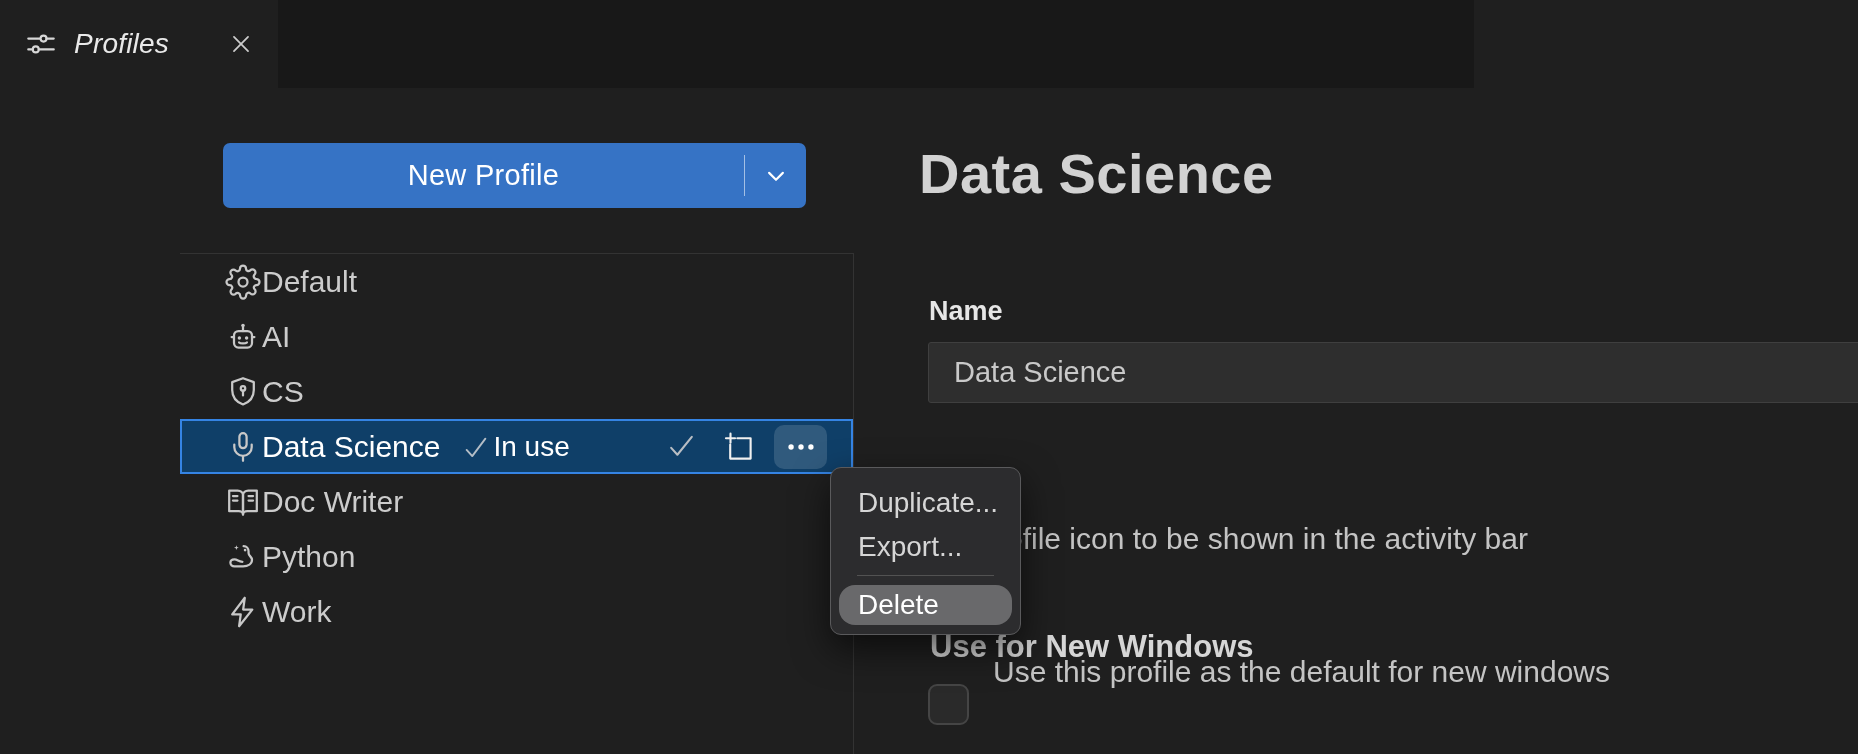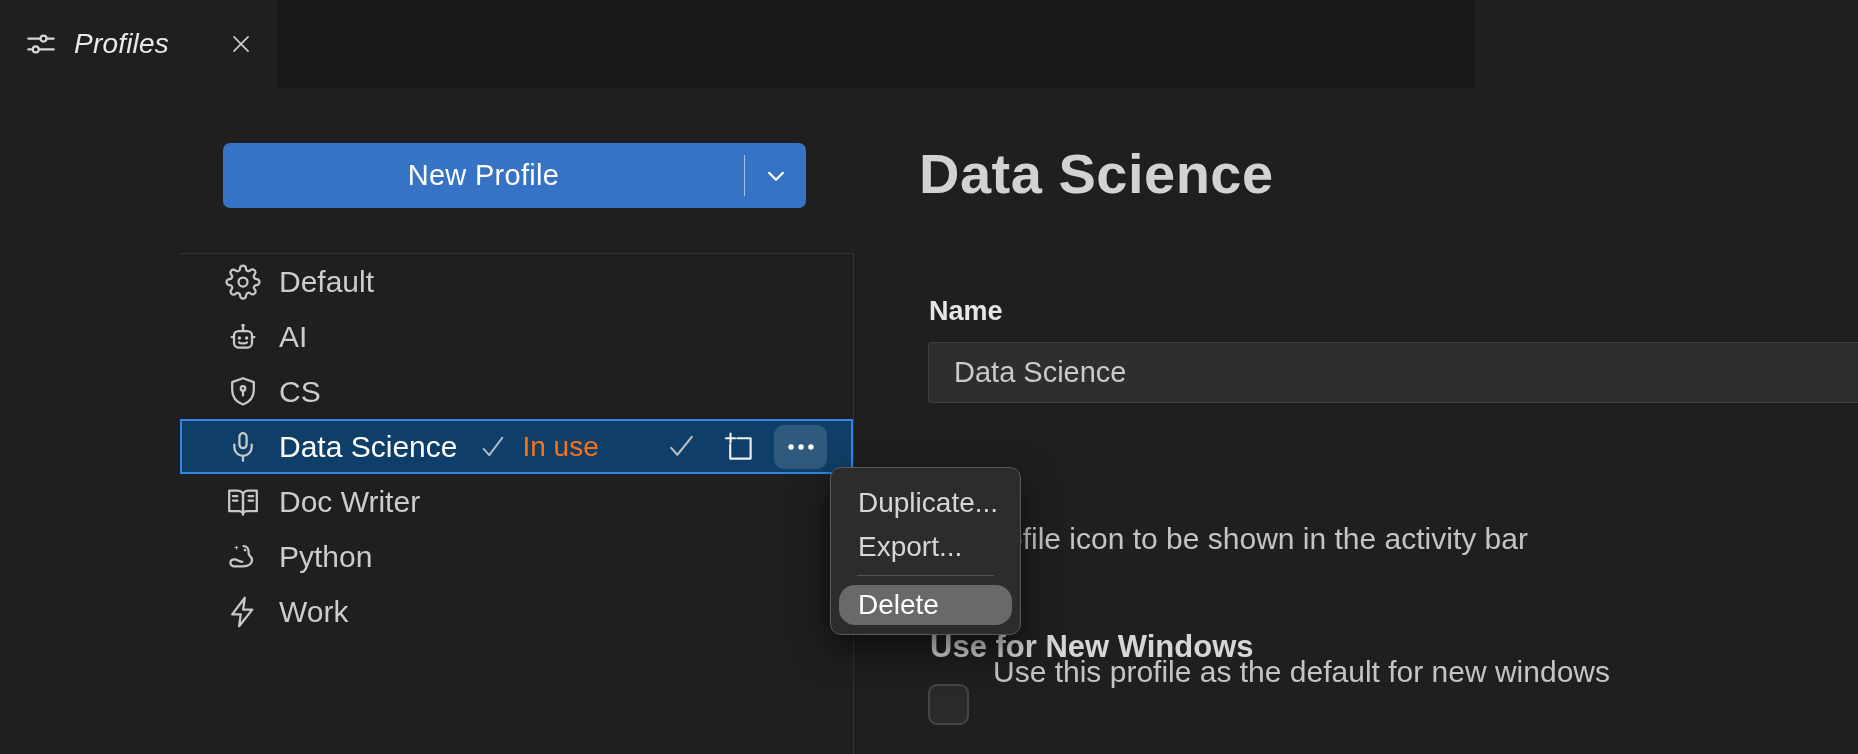--- a/index.html
+++ b/index.html
@@ -24,23 +24,23 @@
           font-size:29px;font-weight:500;letter-spacing:.3px;}
   .npdivider{width:1px;background:rgba(255,255,255,.55);margin:12px 0;}
   .npdrop{flex:1;display:flex;align-items:center;justify-content:center;}
   
   .plist{position:absolute;left:180px;top:253px;width:674px;height:501px;
          border-top:1px solid #333333;border-right:1px solid #333333;}
   .prow{position:relative;height:55px;display:flex;align-items:center;
         padding-left:44px;color:#cccccc;cursor:pointer;}
   .prow .picon{width:38px;height:38px;display:flex;align-items:center;justify-content:center;
         color:#c8c8c8;flex:0 0 auto;}
-  .prow .pname{margin-left:17px;font-size:30px;white-space:nowrap;}
+  .prow .pname{font-size:30px;white-space:nowrap;}
   .prow.selected{background:#0f3f68;border:2px solid #3584e4;padding-left:42px;color:#ffffff;}
-  .inuse{display:flex;align-items:center;margin-left:21px;color:#f97316;gap:12px;}
+  .inuse{display:flex;align-items:flex-end;margin-left:21px;color:#ffffff;}
   .inuse .chk{color:#b4bec7;}
   .inuse .btext{font-size:28px;margin-left:2px;}
   .rowactions{position:absolute;right:0;top:0;bottom:0;display:flex;align-items:center;
               padding-right:24px;}
   .act-check{color:#b9bec4;margin-right:24px;}
   .act-copy{color:#f0f0f0;margin-right:18px;}
   .more-btn{width:53px;height:44px;border-radius:10px;background:rgba(255,255,255,.14);
             display:flex;align-items:center;justify-content:center;color:#ffffff;cursor:pointer;}
   
   .ctxmenu{position:absolute;left:830px;top:467px;width:191px;height:168px;z-index:50;

